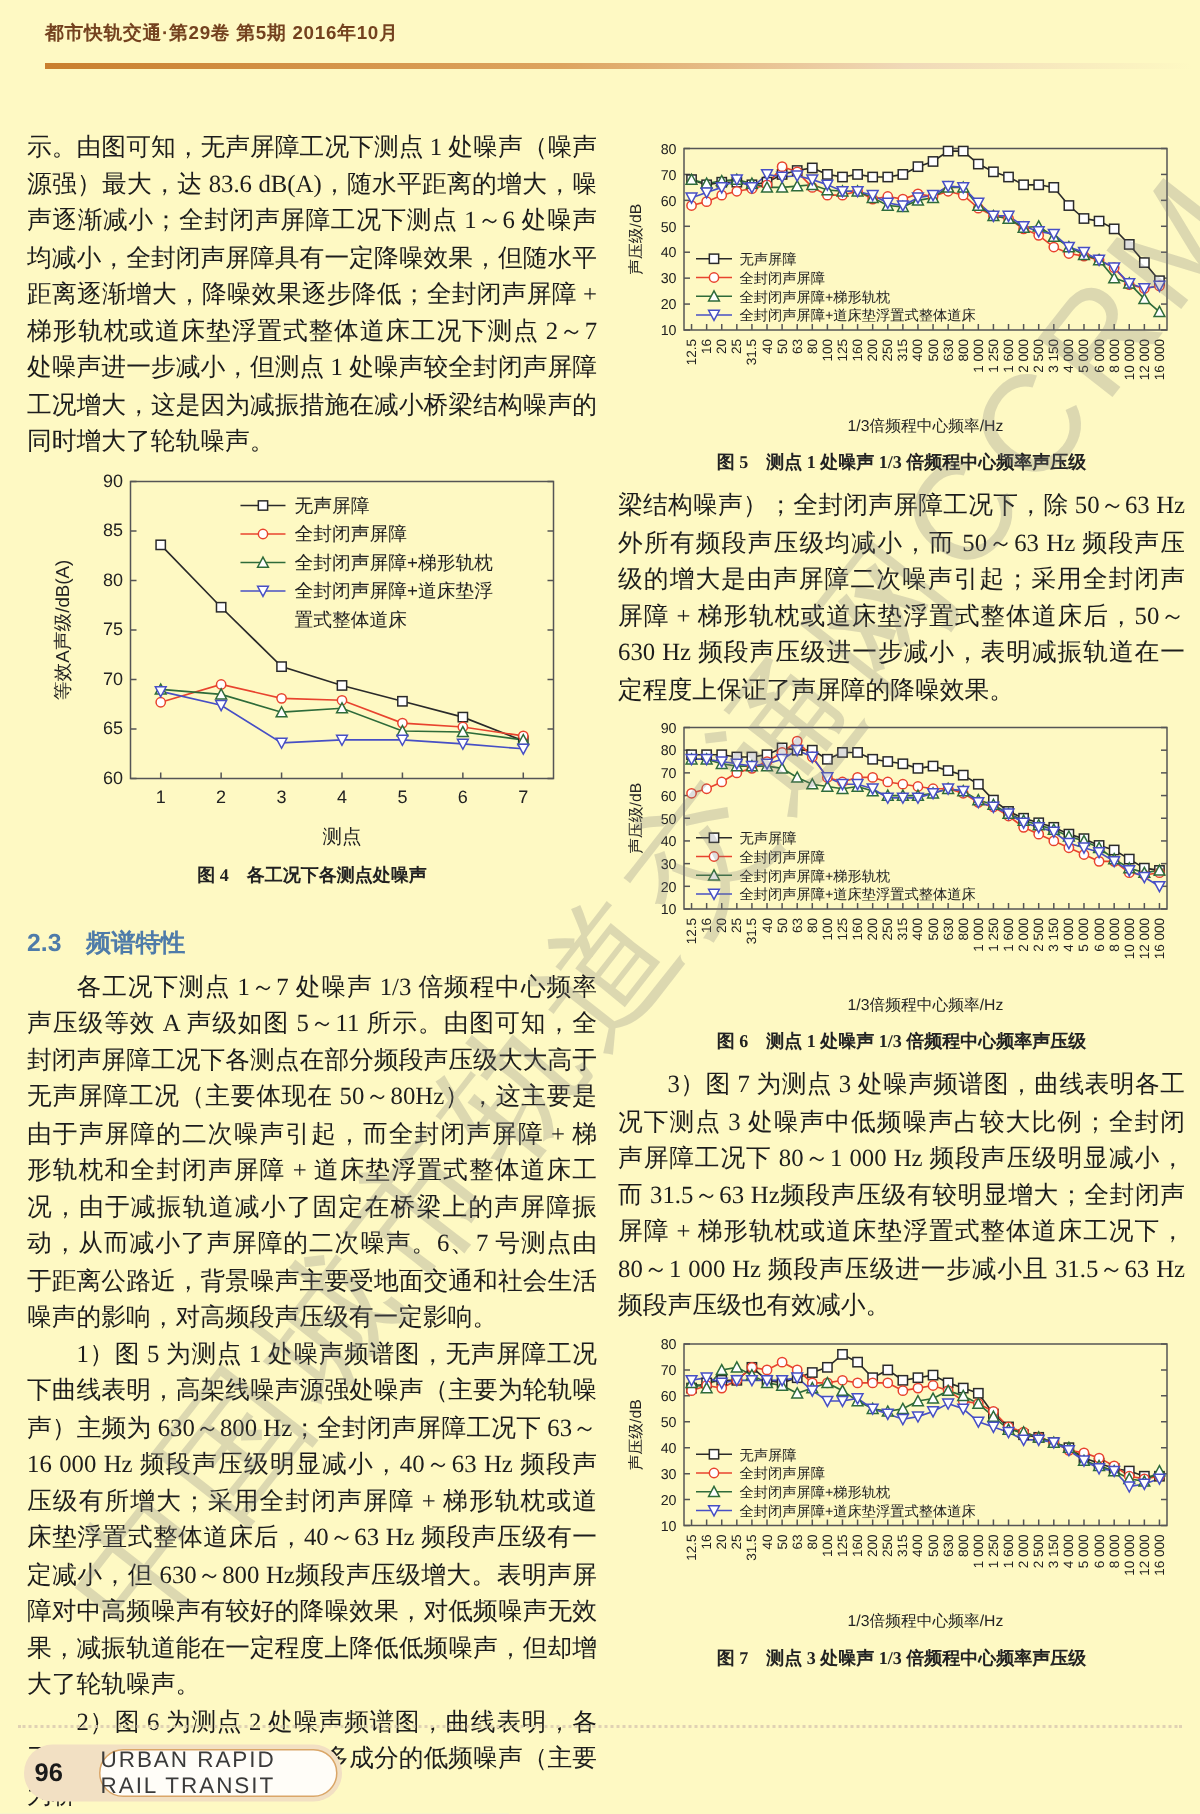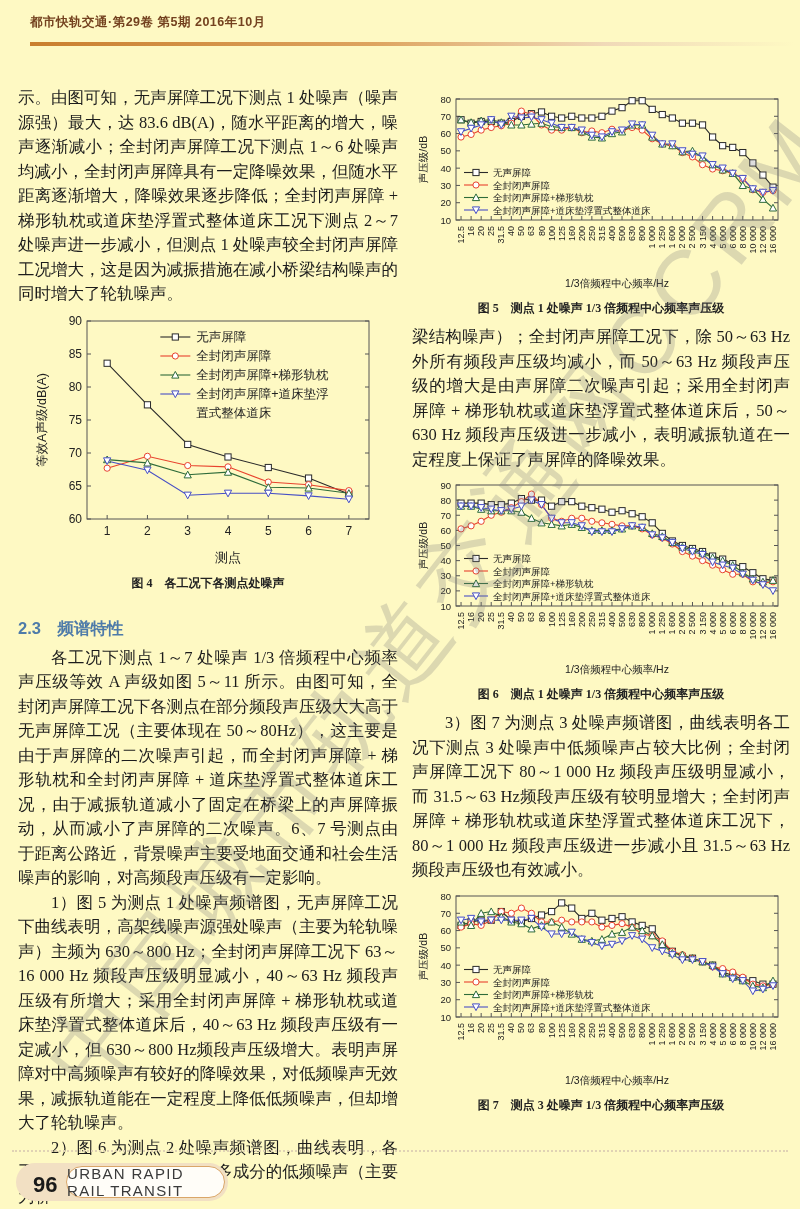--- a/index.html
+++ b/index.html
@@ -19,22 +19,22 @@
         font-size:16.5px;color:#4e7ba9;margin:26px 0 6px 0;}
   .figure-block{margin:6px 0 8px 0;text-align:center;}
   .figure-block svg{display:block;margin:0 auto;}
   .fig-caption{font-size:12px;font-weight:600;margin-top:8px;color:#222;}
   .watermark{position:absolute;left:18px;top:1040px;transform:rotate(-52deg);transform-origin:0 0;
         font-family:"Liberation Sans","DejaVu Sans",sans-serif;font-size:92px;letter-spacing:8px;
         color:rgba(125,125,125,0.26);white-space:nowrap;pointer-events:none;z-index:6;}
   .footer{position:absolute;left:12px;right:12px;top:1150px;border-top:2px dotted #e0d2b4;height:0;}
   .footer-pill{position:absolute;left:16px;top:1163px;width:212px;height:38px;background:#f2e0c3;
         border-radius:19px;z-index:2;}
-  .footer-num{position:absolute;left:17px;top:9px;font-family:"Liberation Sans","DejaVu Sans",sans-serif;
-        font-size:22px;font-weight:bold;color:#1a1a1a;}
+  .footer-num{position:absolute;left:7px;top:9px;font-family:"Liberation Sans","DejaVu Sans",sans-serif;
+        font-size:17px;font-weight:bold;color:#1a1a1a;}
   .footer-inner{position:absolute;left:50px;top:3px;right:3px;bottom:3px;background:#fffdf8;
         border:1px solid #daa668;border-radius:16px;display:flex;align-items:center;justify-content:center;
         font-family:"Liberation Sans","DejaVu Sans",sans-serif;font-size:15px;letter-spacing:1.3px;color:#3a3a3a;}
 </style>
 </head>
 <body>
 
 <div id="page">
 
   <div class="header-text">都市快轨交通·第29卷 第5期 2016年10月</div>

